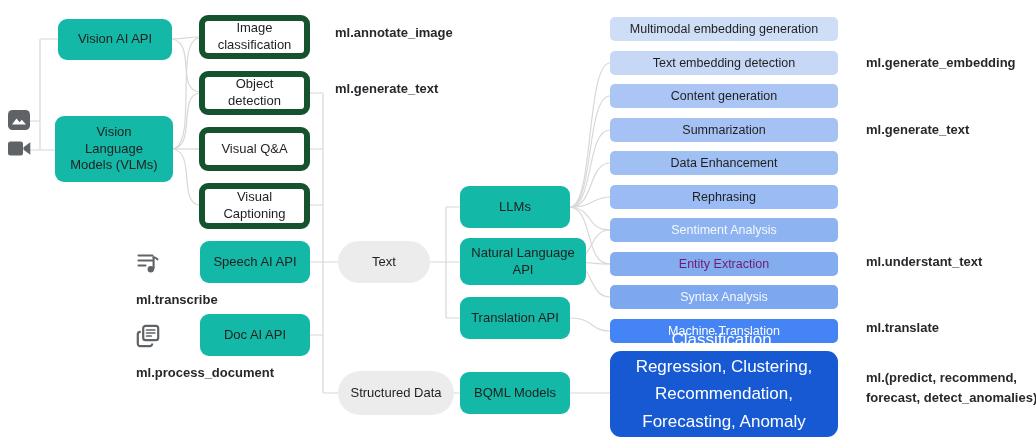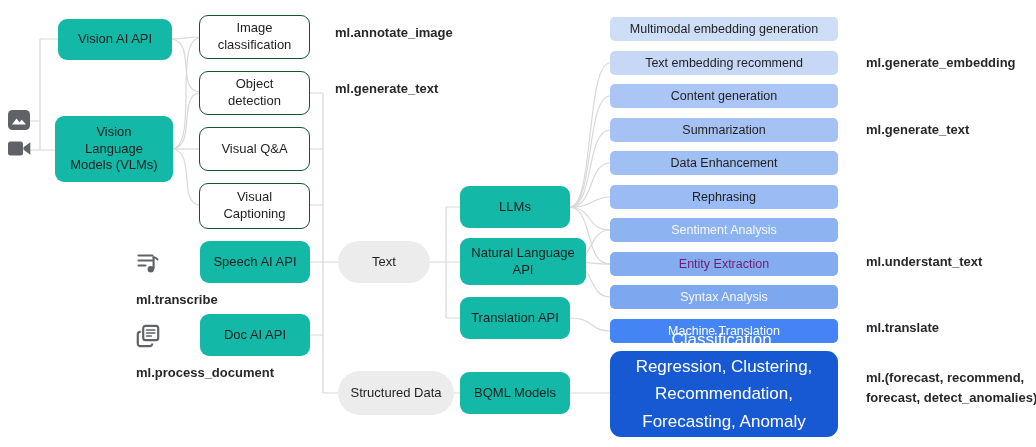--- a/index.html
+++ b/index.html
@@ -6,21 +6,21 @@
   .canvas{
     position:relative;width:1036px;height:447px;background:#ffffff;
     font-family:"Liberation Sans",sans-serif;color:#1f1f1f;overflow:hidden;
   }
   .edges{position:absolute;left:0;top:0;}
   .node{
     position:absolute;display:flex;align-items:center;justify-content:center;
     text-align:center;font-size:13px;line-height:1.3;color:#1f1f1f;
   }
   .lavender{background:#14b8a6;border-radius:9px;}
-  .outlined{background:#ffffff;border:1px solid #14532d;border-radius:9px;box-sizing:border-box;align-items:center;}
+  .outlined{background:#ffffff;border:6px solid #14532d;border-radius:9px;box-sizing:border-box;align-items:center;}
   .pill{background:#ececec;border-radius:22px;}
   .prewrap{white-space:pre-line;}
   .cap{
     position:absolute;left:610px;width:228px;height:24px;border-radius:5px;
     display:flex;align-items:center;justify-content:center;font-size:12.5px;
   }
   .bigcap{
     position:absolute;left:610px;top:351px;width:228px;height:86px;border-radius:11px;
     display:flex;align-items:center;justify-content:center;text-align:center;
     font-size:17px;line-height:1.6;padding:0 18px;box-sizing:border-box;
@@ -147,38 +147,38 @@
     <span>Natural Language API</span>
   </div>
   <div class="node lavender" style="left:460px;top:297px;width:110px;height:42px">
     <span>Translation API</span>
   </div>
   <div class="node lavender" style="left:460px;top:372px;width:110px;height:42px">
     <span>BQML Models</span>
   </div>
 
   <div class="cap" style="top: 17px; background: rgb(206, 222, 247); color: rgb(31, 31, 31);">Multimodal embedding generation</div>
-  <div class="cap" style="top: 51px; background: rgb(198, 216, 246); color: rgb(31, 31, 31);">Text embedding recommend</div>
+  <div class="cap" style="top: 51px; background: rgb(198, 216, 246); color: rgb(31, 31, 31);">Text embedding detection</div>
   <div class="cap" style="top: 84px; background: rgb(171, 198, 245); color: rgb(31, 31, 31);">Content generation</div>
   <div class="cap" style="top: 118px; background: rgb(166, 194, 244); color: rgb(31, 31, 31);">Summarization</div>
   <div class="cap" style="top: 151px; background: rgb(160, 191, 243); color: rgb(31, 31, 31);">Data Enhancement</div>
   <div class="cap" style="top: 185px; background: rgb(154, 187, 243); color: rgb(31, 31, 31);">Rephrasing</div>
   <div class="cap" style="top: 218px; background: rgb(141, 179, 241); color: rgb(244, 247, 254);">Sentiment Analysis</div>
   <div class="cap" style="top: 252px; background: rgb(132, 173, 240); color: #701a75;">Entity Extraction</div>
   <div class="cap" style="top: 285px; background: rgb(125, 167, 239); color: rgb(244, 247, 254);">Syntax Analysis</div>
   <div class="cap" style="top: 319px; background: rgb(69, 132, 244); color: rgb(255, 255, 255);">Machine Translation</div>
 
   <div class="bigcap" style="background: rgb(22, 89, 211); color: rgb(255, 255, 255);">Classification, Regression, Clustering, Recommendation, Forecasting, Anomaly Detection</div>
 
   <div class="lbl" style="left:335px;top:23px">ml.annotate_image</div>
   <div class="lbl" style="left:335px;top:79px">ml.generate_text</div>
   <div class="lbl" style="left:136px;top:290px">ml.transcribe</div>
   <div class="lbl" style="left:136px;top:363px">ml.process_document</div>
   <div class="lbl" style="left:866px;top:53px">ml.generate_embedding</div>
   <div class="lbl" style="left:866px;top:120px">ml.generate_text</div>
   <div class="lbl" style="left:866px;top:252px">ml.understant_text</div>
   <div class="lbl" style="left:866px;top:318px">ml.translate</div>
   <div class="lbl" style="left:866px;top:368px">
-    <div>ml.(forecast, recommend,</div>
+    <div>ml.(predict, recommend,</div>
     <div>forecast, detect_anomalies)</div>
   </div>
 
 </div>
 
 </body></html>

